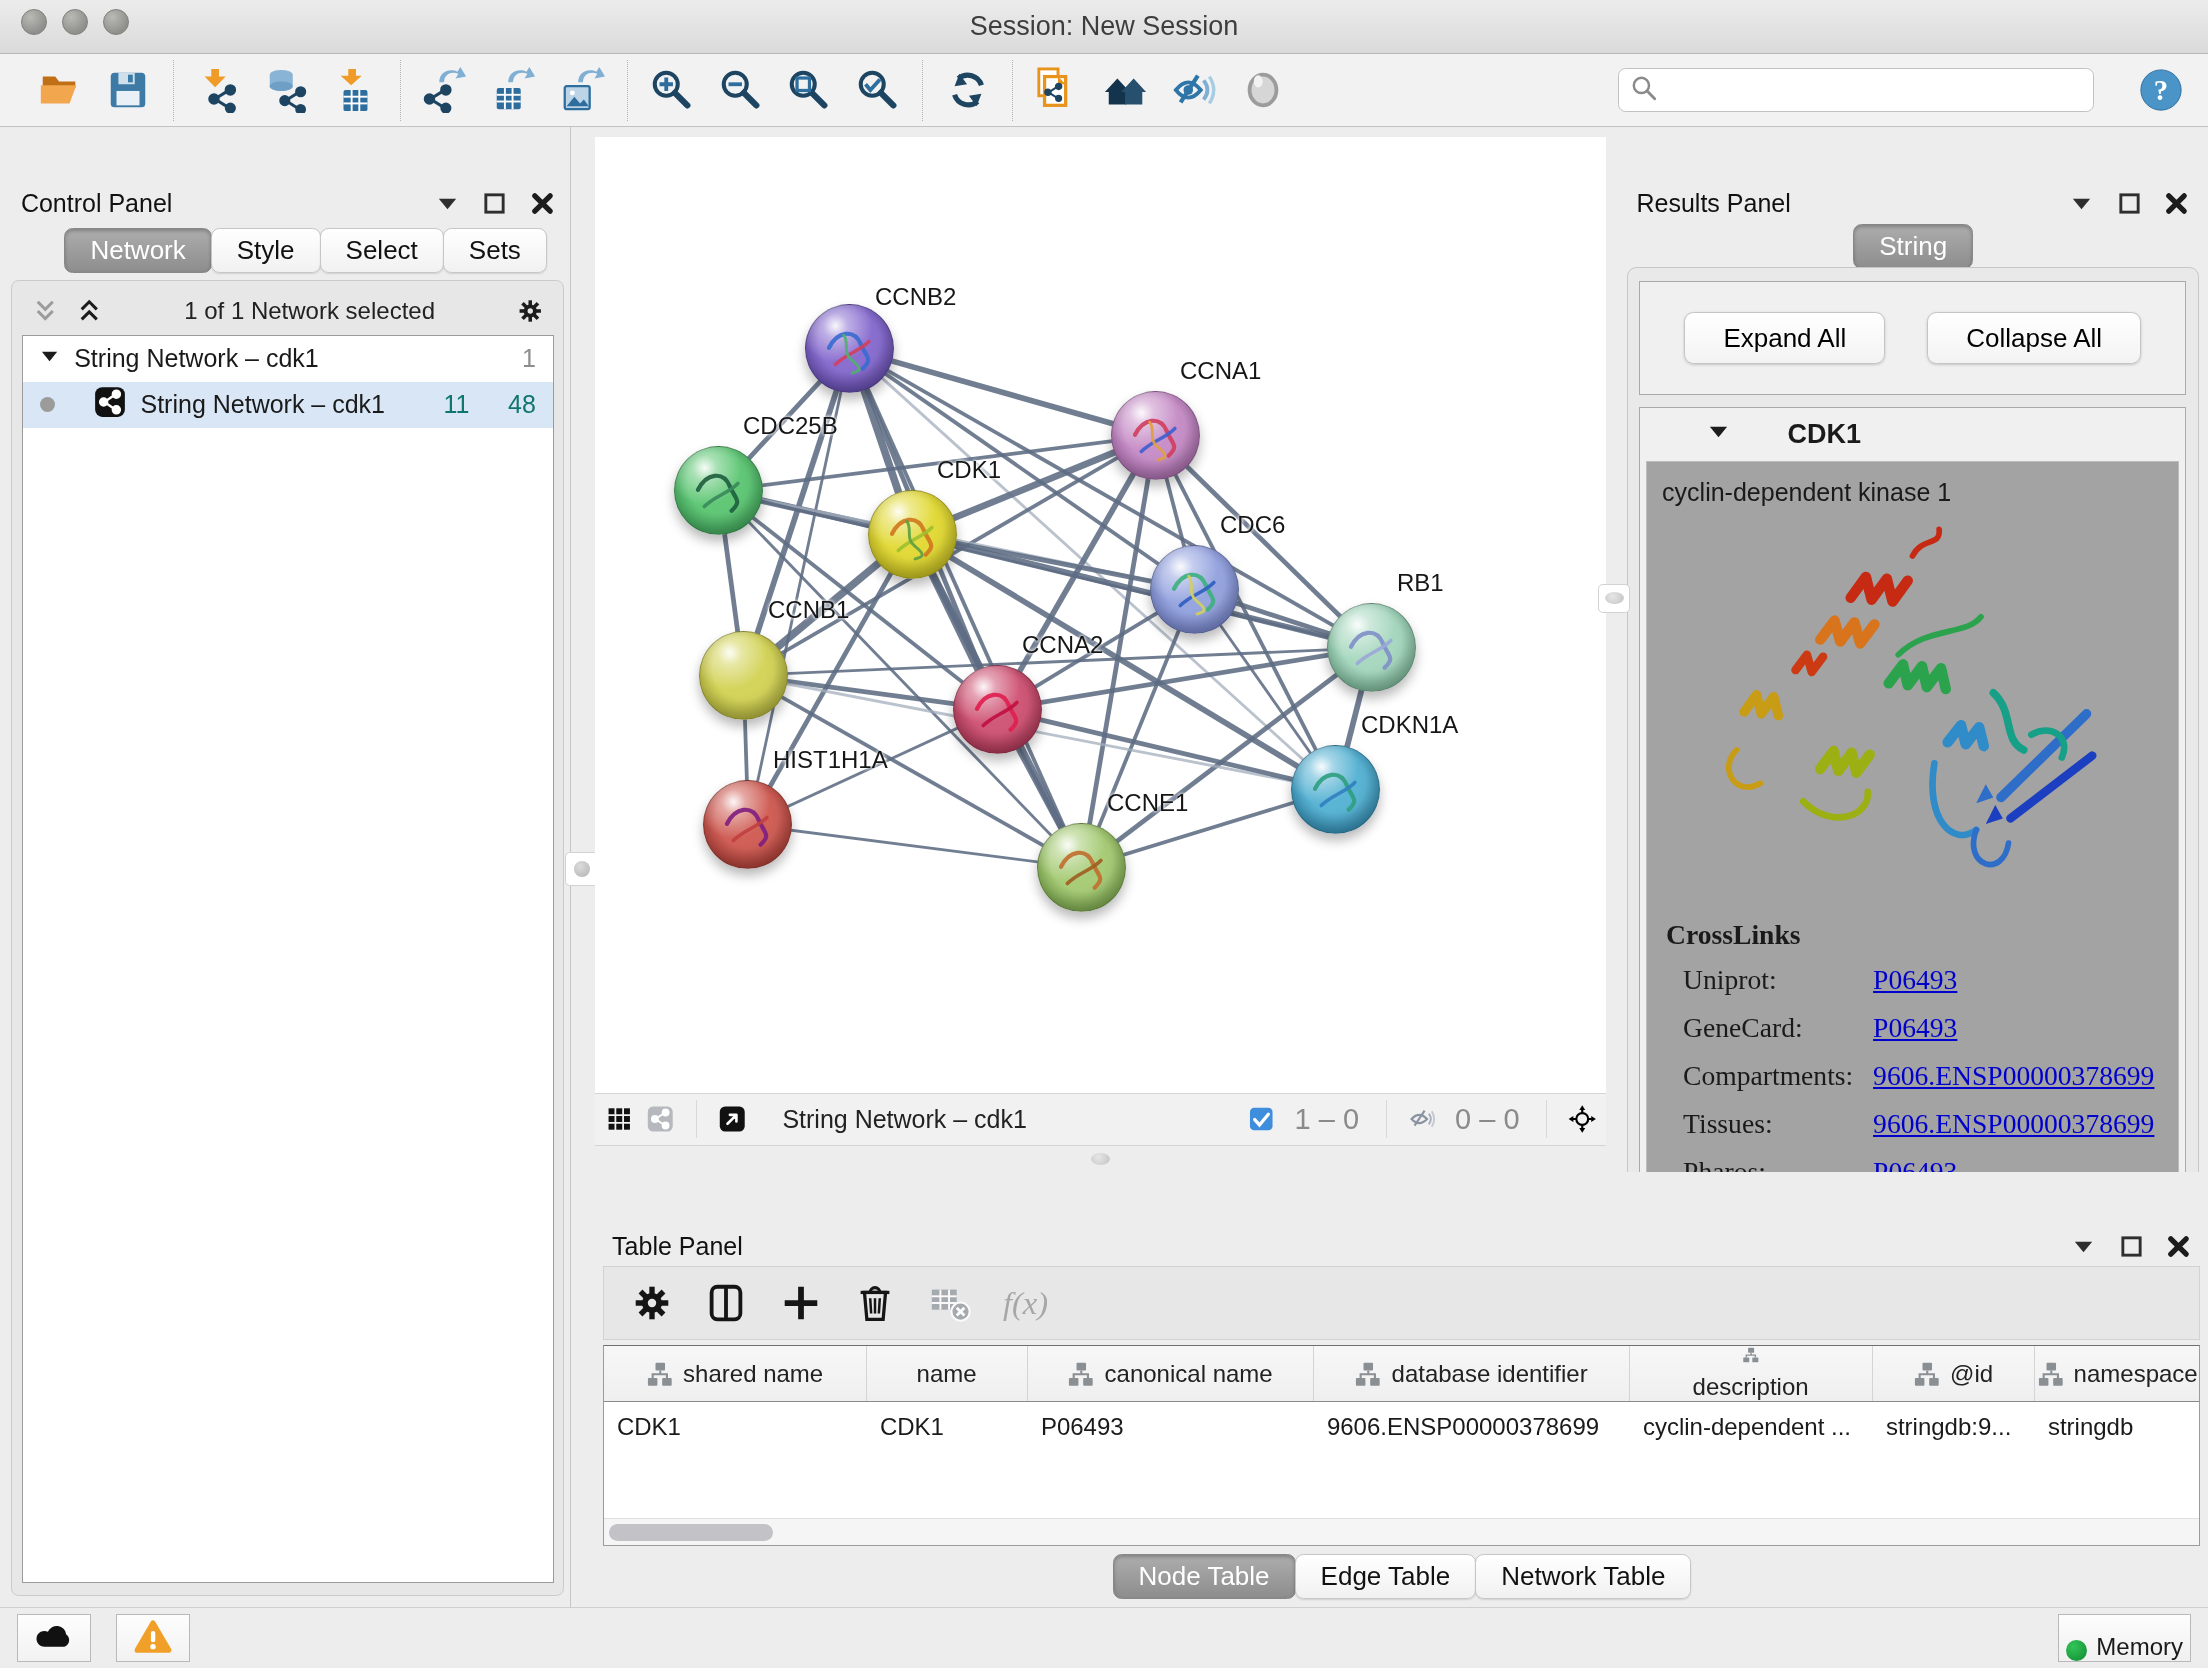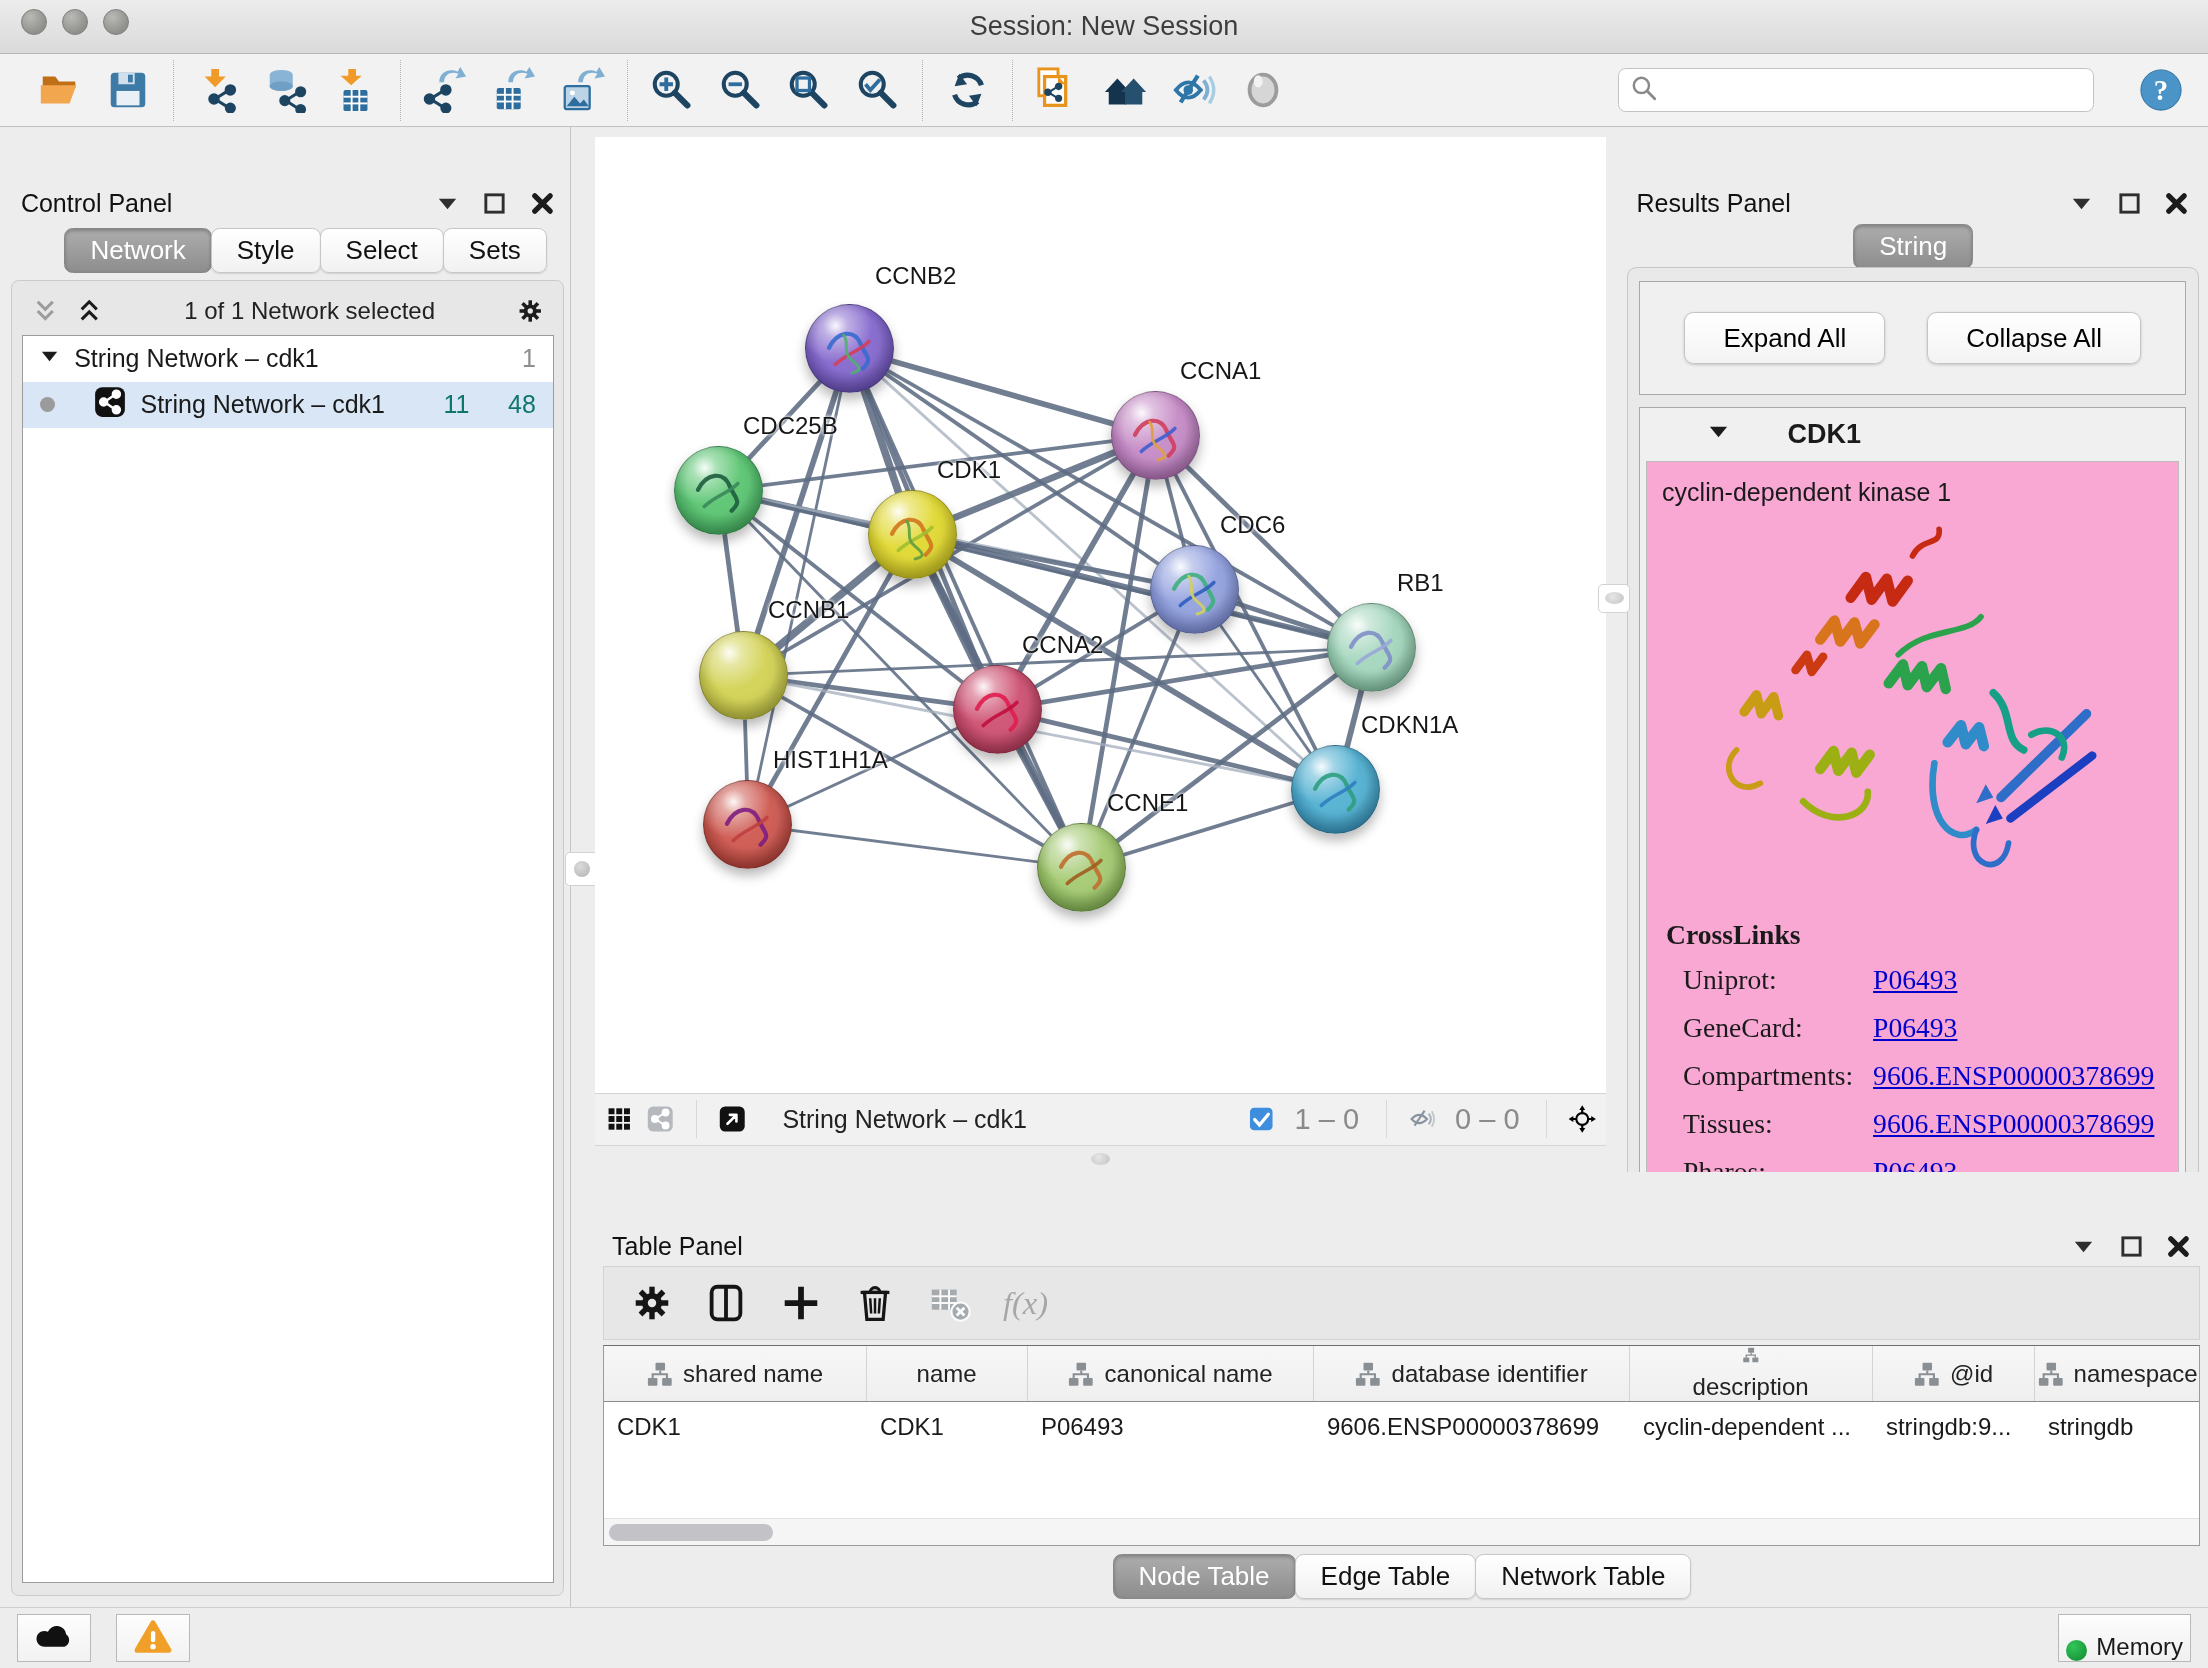--- a/index.html
+++ b/index.html
@@ -82,21 +82,21 @@
   .results-panel { width:581px; flex:0 0 auto; display:flex; flex-direction:column; background:#ededee; padding:9.5px 9.5px 0 0; }
   .rp-tabrow { display:flex; justify-content:center; flex:0 0 auto; margin-top:1.9px; }
   .rp-body { margin-top:-1.9px; background:#e9e9ea; border:1px solid #c6c6c6; border-radius:9.5px; padding:13.3px 11.4px;
              display:flex; flex-direction:column; gap:11.4px; height:961px; }
   .rp-box { border:1px solid #a9a9a9; background:#f0f0f0; }
   .rp-buttons { display:flex; justify-content:center; gap:42px; padding:30px 0; }
   .rp-btn { font-size:26px; padding:9.5px 38px; background:linear-gradient(#ffffff,#f3f3f3); border:1px solid #c4c4c4;
             border-radius:9.5px; box-shadow:0 1px 2.9px rgba(0,0,0,.18); }
   .rp-section { flex:1; display:flex; flex-direction:column; min-height:0; }
   .rp-sec-head { display:flex; align-items:center; gap:57px; padding:11.4px 0 11.4px 67px; font-size:27px; font-weight:bold; }
-  .rp-sec-inner { flex:1; margin:0 5.7px 5.7px; border:1px solid #bcbcbc; background:#f9a8d4; padding:9.5px 0 0; overflow:hidden; }
+  .rp-sec-inner { flex:1; margin:0 5.7px 5.7px; border:1px solid #bcbcbc; background:#a3a3a3; padding:9.5px 0 0; overflow:hidden; }
   .rp-desc { font-size:25px; padding:5.7px 15px 1.9px; }
   .protein-wrap { display:flex; justify-content:center; padding:7.6px 0 0; }
   .crosslinks { font-family:"Liberation Serif", serif; padding:15px 9.5px 0 19px; }
   .crosslinks h3 { font-size:27.6px; margin-bottom:13.3px; }
   .cl-row { display:flex; font-size:27.6px; margin-bottom:16px; }
   .cl-label { width:207px; padding-left:17px; }
   .cl-link { color:#0000cc; text-decoration:underline; }
 
   
   .table-panel { flex:1; display:flex; flex-direction:column; min-height:0; background:#ededee; padding:7.6px 7.6px 0 7.6px; }
@@ -487,21 +487,21 @@
                 <line x1="779" y1="686" x2="512" y2="768" stroke="#5d6c83" stroke-width="4" stroke-opacity="0.88"></line>
                 <line x1="161" y1="723" x2="512" y2="768" stroke="#5d6c83" stroke-width="3" stroke-opacity="0.88"></line>
               </svg>
               <div class="net-node" style="left: 210px; top: 167px; width: 89px; height: 89px; background: radial-gradient(circle at 34% 24%, rgba(255, 255, 255, 0.95), rgba(255, 255, 255, 0.45) 14%, rgba(255, 255, 255, 0) 42%), radial-gradient(circle at 50% 42%, rgb(138, 111, 208) 46%, rgb(71, 51, 142) 97%);">
                 <svg viewBox="-30 -30 60 60" width="63" height="63" style="position:absolute;left:50%;top:55%;transform:translate(-50%,-50%)">
                   <path d="M-20 -4 C-12 -20 4 -22 10 -8 S22 6 12 16" fill="none" stroke="#3a6bd0" stroke-width="4" stroke-linecap="round" opacity="0.92"></path>
                   <path d="M-14 12 C-4 2 8 0 18 -10" fill="none" stroke="#d04060" stroke-width="3.4" stroke-linecap="round" opacity="0.92"></path>
                   <path d="M-6 -16 C0 -8 -8 0 2 8 S10 18 2 20" fill="none" stroke="#50b070" stroke-width="2.8" stroke-linecap="round" opacity="0.92"></path>
                 </svg>
               </div>
-              <div class="net-label" style="left: 280px; top: 125px;">CCNB2</div>
+              <div class="net-label" style="left: 280px; top: 146px;">CCNB2</div>
               <div class="net-node" style="left: 516px; top: 254px; width: 89px; height: 89px; background: radial-gradient(circle at 34% 24%, rgba(255, 255, 255, 0.95), rgba(255, 255, 255, 0.45) 14%, rgba(255, 255, 255, 0) 42%), radial-gradient(circle at 50% 42%, rgb(200, 144, 200) 46%, rgb(138, 80, 144) 97%);">
                 <svg viewBox="-30 -30 60 60" width="63" height="63" style="position:absolute;left:50%;top:55%;transform:translate(-50%,-50%)">
                   <path d="M-20 -4 C-12 -20 4 -22 10 -8 S22 6 12 16" fill="none" stroke="#d04060" stroke-width="4" stroke-linecap="round" opacity="0.92"></path>
                   <path d="M-14 12 C-4 2 8 0 18 -10" fill="none" stroke="#4060d0" stroke-width="3.4" stroke-linecap="round" opacity="0.92"></path>
                   <path d="M-6 -16 C0 -8 -8 0 2 8 S10 18 2 20" fill="none" stroke="#e0a040" stroke-width="2.8" stroke-linecap="round" opacity="0.92"></path>
                 </svg>
               </div>
               <div class="net-label" style="left: 585px; top: 220px;">CCNA1</div>
               <div class="net-node" style="left: 79px; top: 309px; width: 89px; height: 89px; background: radial-gradient(circle at 34% 24%, rgba(255, 255, 255, 0.95), rgba(255, 255, 255, 0.45) 14%, rgba(255, 255, 255, 0) 42%), radial-gradient(circle at 50% 42%, rgb(98, 200, 120) 46%, rgb(42, 138, 70) 97%);">
                 <svg viewBox="-30 -30 60 60" width="63" height="63" style="position:absolute;left:50%;top:55%;transform:translate(-50%,-50%)">

